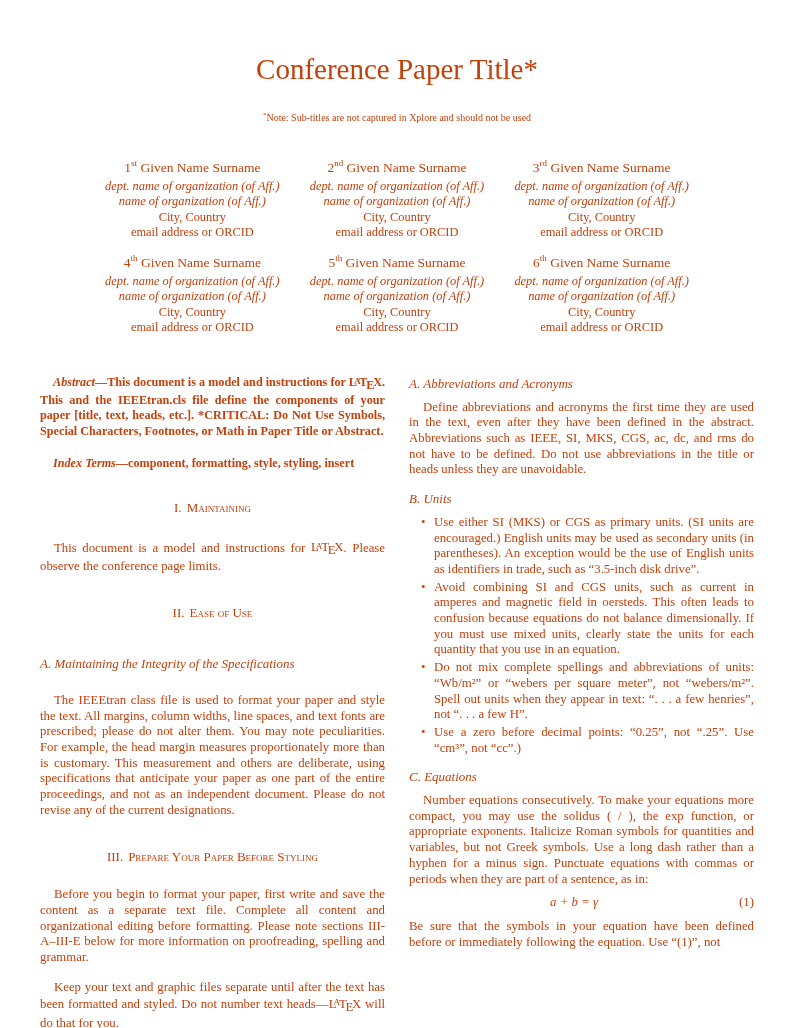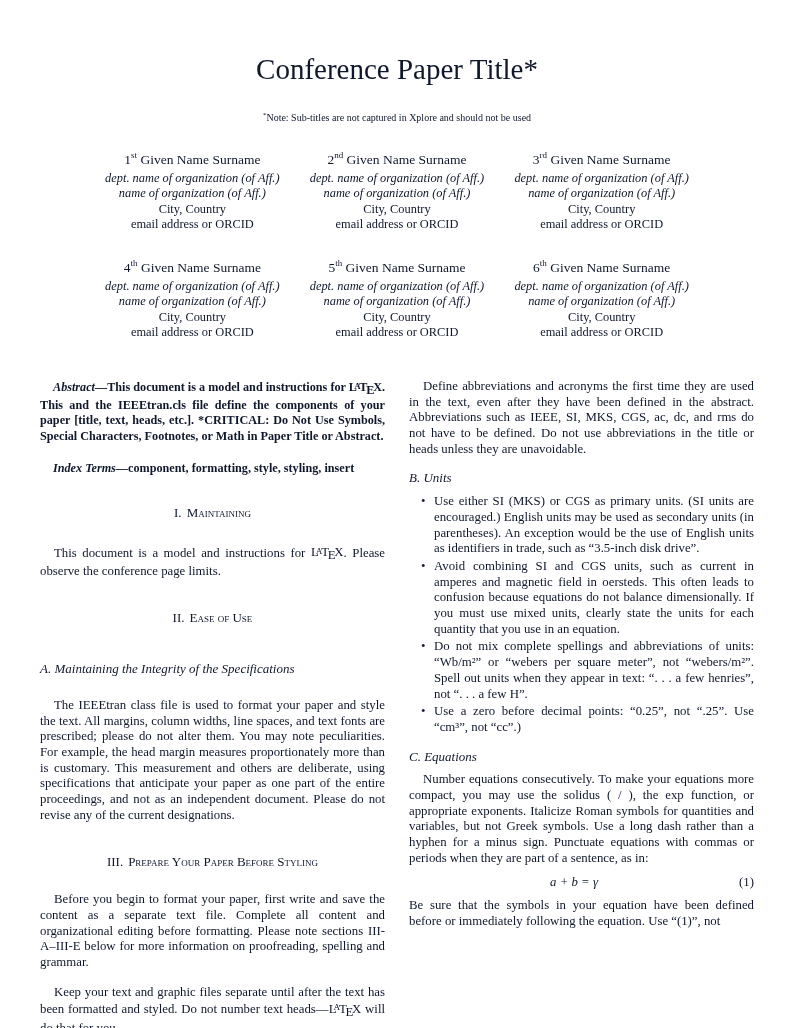--- a/index.html
+++ b/index.html
@@ -1,21 +1,21 @@
 <!DOCTYPE html>
 <html><head>
 <meta charset="utf-8">
 <style>
   * { margin: 0; padding: 0; box-sizing: border-box; }
   html, body { background: #ffffff; }
   .page {
     width: 794px;
     height: 1028px;
     background: #ffffff;
-    color: #0f172a;
+    color: #c2410c;
     font-family: "Liberation Serif", serif;
     padding: 52px 40px 0 40px;
     overflow: hidden;
     position: relative;
   }
 
   
   .title {
     text-align: center;
     font-size: 29px;
@@ -24,25 +24,25 @@
   }
   .title-note {
     text-align: center;
     font-size: 10px;
     margin-top: 24px;
   }
   .title-note sup { font-size: 7px; }
 
   
   .authors {
-    margin-top: 24px;
+    margin-top: 32px;
     padding: 0 50px;
     display: grid;
     grid-template-columns: 1fr 1fr 1fr;
-    row-gap: 22px;
+    row-gap: 9px;
     text-align: center;
   }
   .author-name { font-size: 13.5px; line-height: 17px; margin-bottom: 3px; }
   .author-name sup { font-size: 9px; }
   .author-line { font-size: 12.4px; line-height: 15.6px; }
   .it { font-style: italic; }
 
   
   .body-cols {
     margin-top: 38px;
@@ -222,20 +222,21 @@
       <p class="para">
         <span>Keep your text and graphic files separate until after the text has been formatted and styled. Do not number text heads—</span><span class="latex"><span>L</span><span class="lx-a">A</span><span>T</span><span class="lx-e">E</span><span>X</span></span><span> will do that for you.</span>
       </p>
 
       <div class="funding-note">Identify applicable funding agency here. If none, delete this.</div>
 
     </div>
 
     <div class="col col-right">
 
+      <h3 class="subsection-heading first">A. Abbreviations and Acronyms</h3>
 
       <p class="para">Define abbreviations and acronyms the first time they are used in the text, even after they have been defined in the abstract. Abbreviations such as IEEE, SI, MKS, CGS, ac, dc, and rms do not have to be defined. Do not use abbreviations in the title or heads unless they are unavoidable.</p>
 
       <h3 class="subsection-heading">B. Units</h3>
 
       <ul class="bullet-list">
         <li>
           <span class="bullet-marker">•</span><span>Use either SI (MKS) or CGS as primary units. (SI units are encouraged.) English units may be used as secondary units (in parentheses). An exception would be the use of English units as identifiers in trade, such as “3.5-inch disk drive”.</span>
         </li>
         <li>

